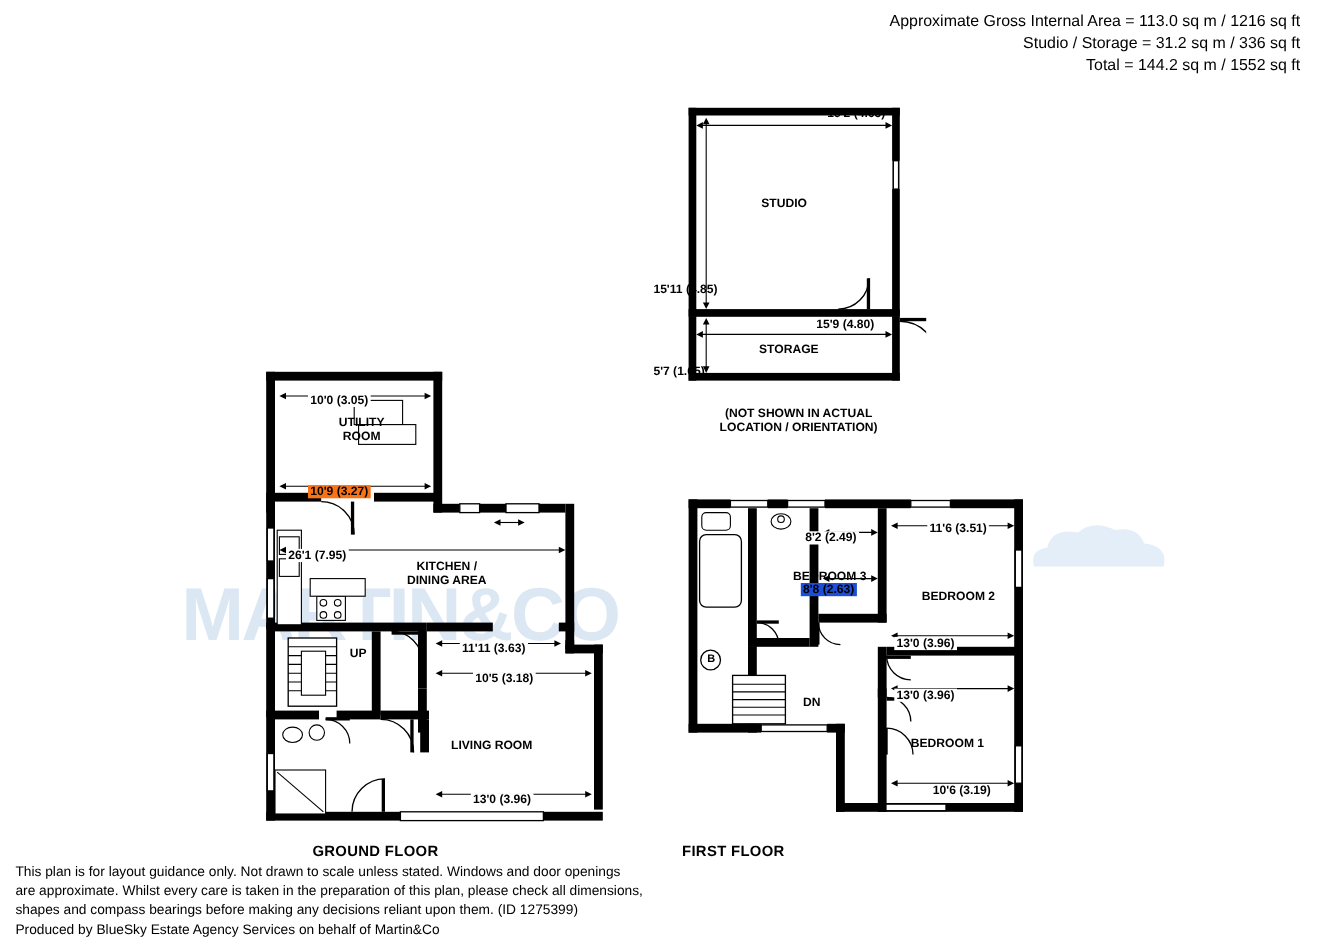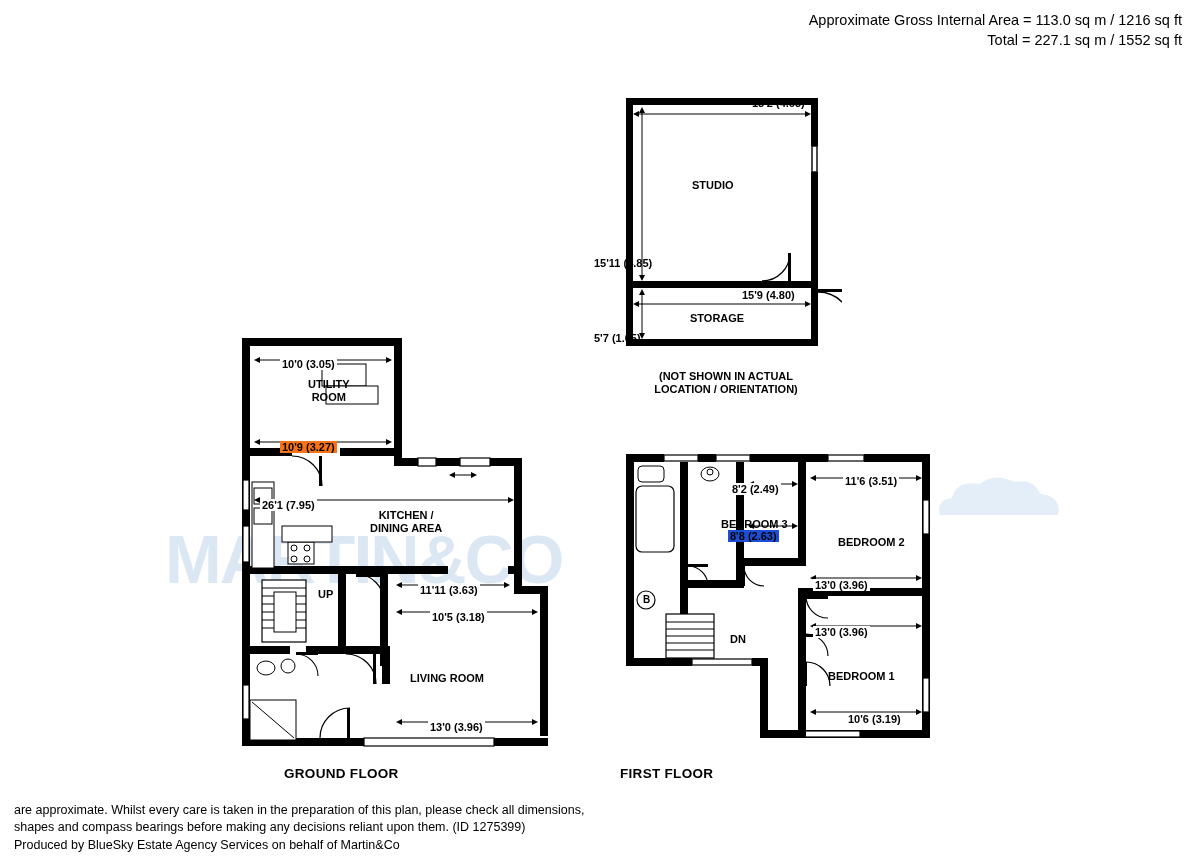--- a/index.html
+++ b/index.html
@@ -27,21 +27,22 @@
   }
   
   #footer{left:14px;bottom:8px;font-size:12.5px;line-height:17.5px;}
   svg{display:block;}
 </style>
 </head>
 <body>
 
 <div id="header" class="abs">
   <div class="subline">Approximate Gross Internal Area = 113.0 sq m / 1216 sq ft</div>
-  <div class="subline">Total = 227.1 sq m / 1552 sq ft</div>
+  <div class="subline">Studio / Storage = 31.2 sq m / 336 sq ft</div>
+  <div class="subline">Total = 144.2 sq m / 1552 sq ft</div>
 </div>
 
 <div id="watermark" class="abs">MARTIN&amp;CO</div>
 <div id="watermark-cloud" class="abs">
   <svg width="140" height="58" viewBox="0 0 140 58">
     <path d="M10,45 Q6,30 22,28 Q26,10 50,14 Q64,2 84,12 Q104,8 110,24 Q132,26 128,45 Z" fill="#e3eef8"></path>
   </svg>
 </div>
 
 <div class="abs" style="left:612px;top:92px;width:230px;height:300px;">
@@ -336,16 +337,17 @@
   <div class="dim" style="left:195px;top:131px;background:#fff;padding:0 2px;">13'0 (3.96)</div>
   <div class="dim" style="left:195px;top:178px;background:#fff;padding:0 2px;">13'0 (3.96)</div>
   <div class="dim" style="left:228px;top:265px;background:#fff;padding:0 2px;">10'6 (3.19)</div>
 
   <div class="dim" style="left:25px;top:146px;font-size:10px;">B</div>
   <div class="dim" style="left:112px;top:185px;">DN</div>
 </div>
 <div class="floorlbl" style="left:620px;top:766px;">FIRST FLOOR</div>
 
 <div id="footer" class="abs">
+  <div>This plan is for layout guidance only. Not drawn to scale unless stated. Windows and door openings</div>
   <div>are approximate. Whilst every care is taken in the preparation of this plan, please check all dimensions,</div>
   <div>shapes and compass bearings before making any decisions reliant upon them. (ID 1275399)</div>
   <div>Produced by BlueSky Estate Agency Services on behalf of Martin&amp;Co</div>
 </div>
 
 </body></html>

